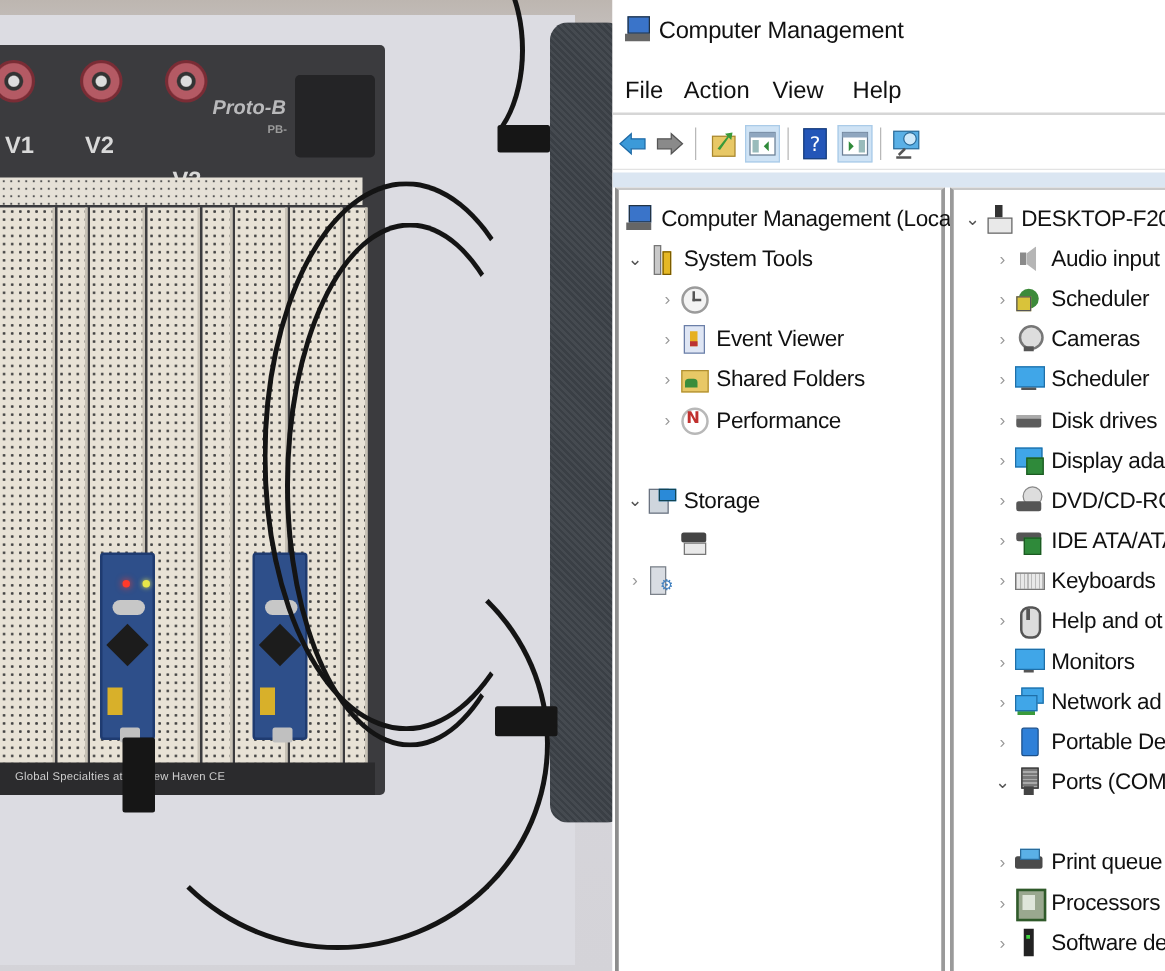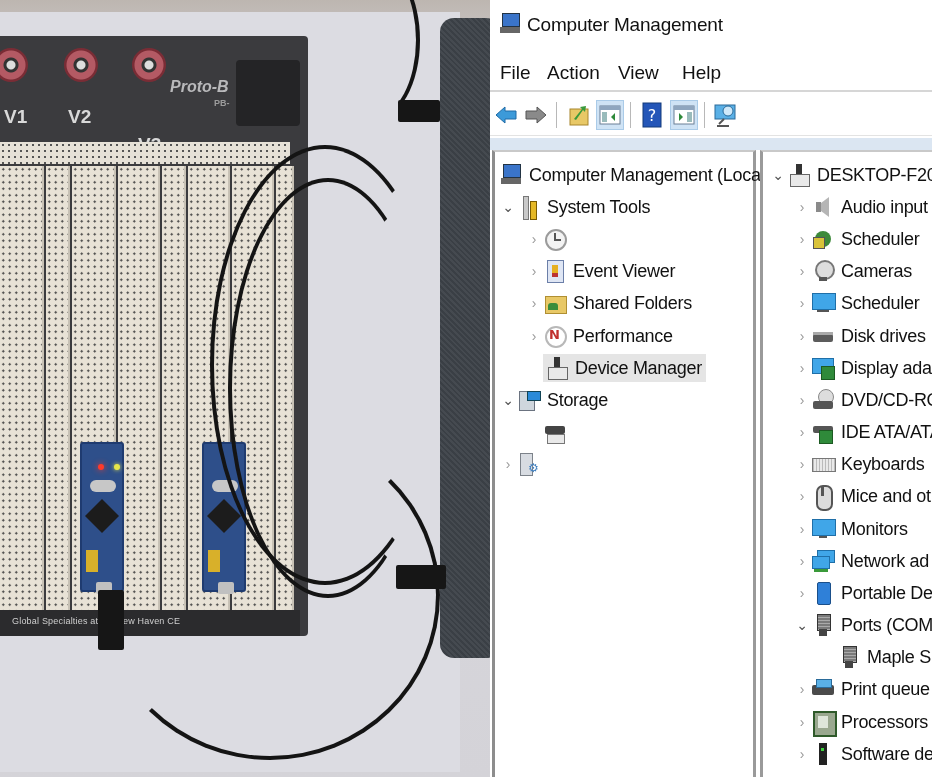--- a/index.html
+++ b/index.html
@@ -268,27 +268,20 @@
           <span class="lbl">Shared Folders</span>
         </div>
     </div>
     <div class="tree-row" style="left:30px; top:169px;">
       <span class="chev">›</span>
       <div class="ic i-perf"></div>
       <div class="label-wrap">
           <span class="lbl">Performance</span>
         </div>
     </div>
-    <div class="tree-row selected" style="left:30px; top:201px;">
-      <span class="chev"></span>
-      <div class="label-wrap" style="padding-left:2px;">
-        <div class="ic i-devmgr"></div>
-        <span class="lbl">Device Manager</span>
-      </div>
-    </div>
     <div class="tree-row" style="left:4px; top:233px;">
       <span class="chev open">⌄</span>
       <div class="ic i-storage"></div>
       <div class="label-wrap">
           <span class="lbl">Storage</span>
         </div>
     </div>
     <div class="tree-row" style="left:30px; top:265px;">
       <span class="chev"></span>
       <div class="ic i-disk"></div>
@@ -349,21 +342,21 @@
         <span class="lbl">IDE ATA/ATA</span>
       </div>
     <div class="tree-row" style="left:30px; top:297px;">
         <span class="chev">›</span>
         <div class="ic i-kbd"></div>
         <span class="lbl">Keyboards</span>
       </div>
     <div class="tree-row" style="left:30px; top:329px;">
         <span class="chev">›</span>
         <div class="ic i-mouse"></div>
-        <span class="lbl">Mice and ot</span>
+        <span class="lbl">Help and ot</span>
       </div>
     <div class="tree-row" style="left:30px; top:362px;">
         <span class="chev">›</span>
         <div class="ic i-monitor"></div>
         <span class="lbl">Monitors</span>
       </div>
     <div class="tree-row" style="left:30px; top:394px;">
         <span class="chev">›</span>
         <div class="ic i-net"></div>
         <span class="lbl">Network ad</span>
@@ -371,25 +364,20 @@
     <div class="tree-row" style="left:30px; top:426px;">
         <span class="chev">›</span>
         <div class="ic i-portable"></div>
         <span class="lbl">Portable De</span>
       </div>
     <div class="tree-row" style="left:30px; top:458px;">
         <span class="chev open">⌄</span>
         <div class="ic i-port"></div>
         <span class="lbl">Ports (COM</span>
       </div>
-    <div class="tree-row" style="left:56px; top:490px;">
-        <span class="chev"></span>
-        <div class="ic i-port"></div>
-        <span class="lbl">Maple S</span>
-      </div>
     <div class="tree-row" style="left:30px; top:522px;">
         <span class="chev">›</span>
         <div class="ic i-print"></div>
         <span class="lbl">Print queue</span>
       </div>
     <div class="tree-row" style="left:30px; top:555px;">
         <span class="chev">›</span>
         <div class="ic i-cpu"></div>
         <span class="lbl">Processors</span>
       </div>

